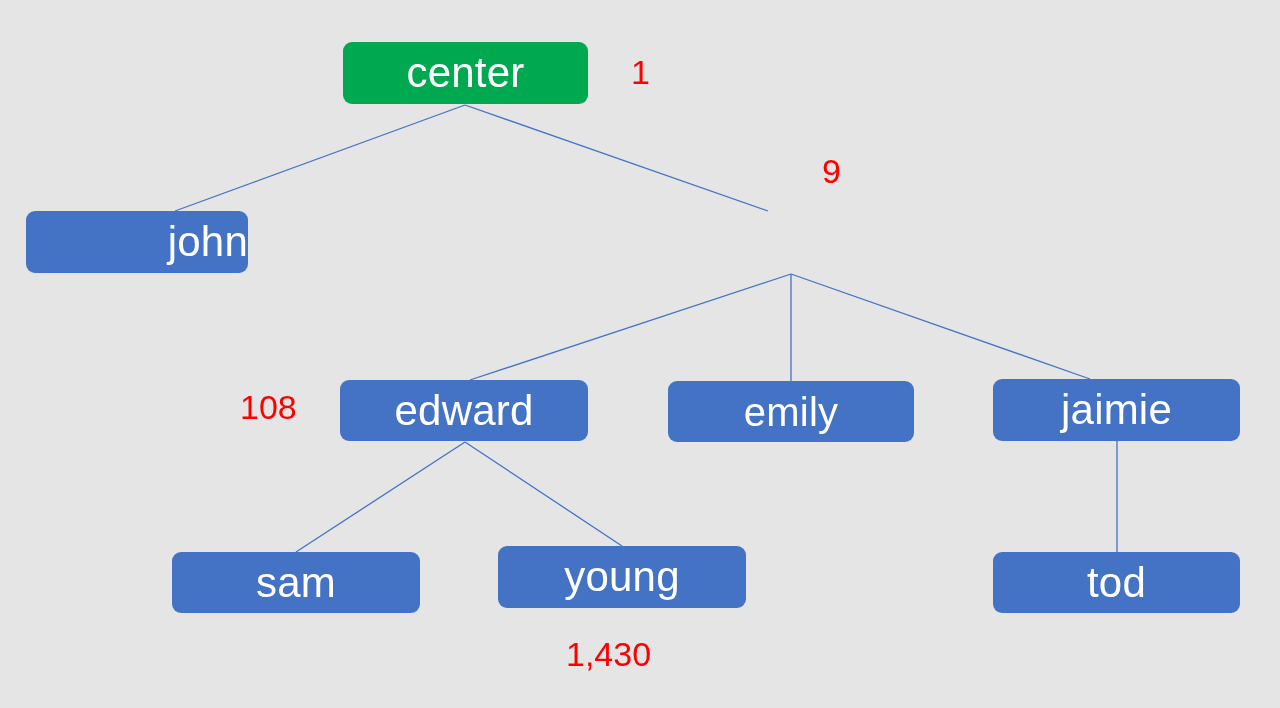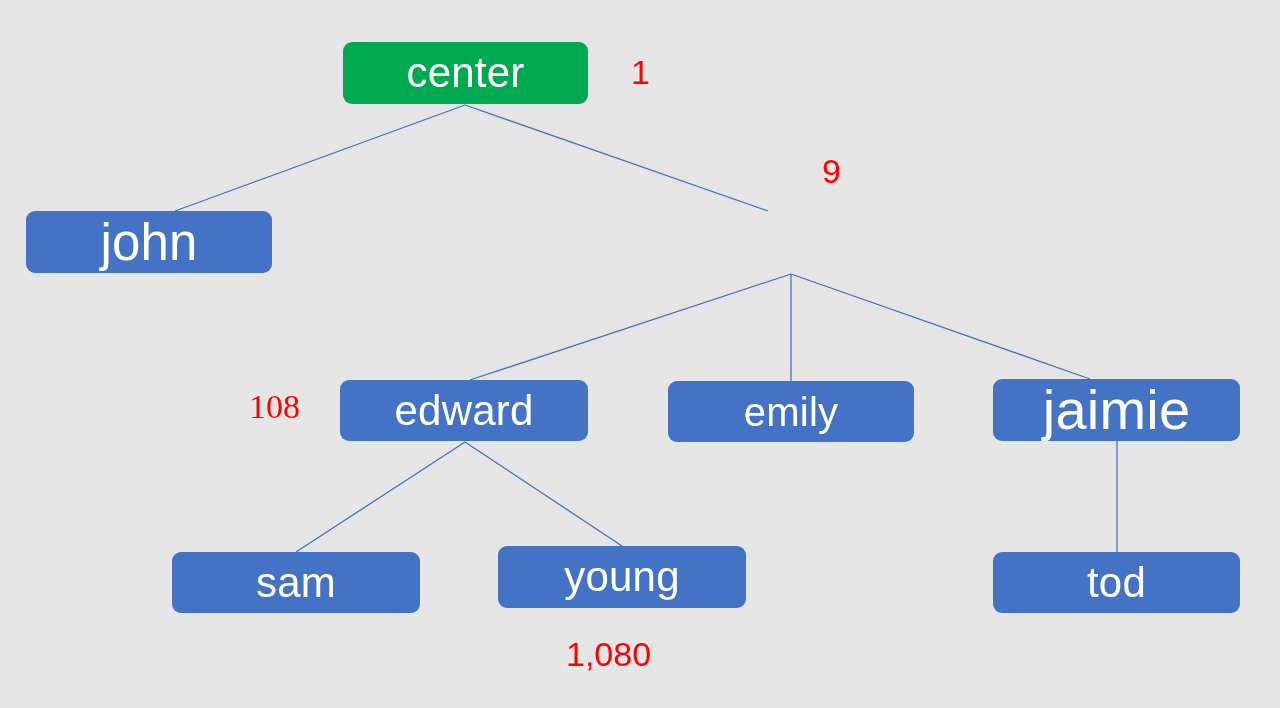--- a/index.html
+++ b/index.html
@@ -64,47 +64,47 @@
       <line x1="791" y1="274" x2="1090" y2="379" stroke="#4472C4" stroke-width="1.3"></line>
       <line x1="465" y1="442" x2="296" y2="552" stroke="#4472C4" stroke-width="1.3"></line>
       <line x1="465" y1="442" x2="622" y2="546" stroke="#4472C4" stroke-width="1.3"></line>
       <line x1="1117" y1="441" x2="1117" y2="552" stroke="#4472C4" stroke-width="1.3"></line>
     </svg>
 
   <div class="node" style="left: 343px; top: 42px; width: 245px; height: 62px; background: rgb(0, 169, 79); font-size: 42px; color: rgb(255, 255, 255);">
     <span class="node-label">center</span>
   </div>
 
-  <div class="node" style="left: 26px; top: 211px; width: 246px; height: 62px; background: rgb(68, 114, 196); font-size: 51px; color: rgb(255, 255, 255);">
+  <div class="node" style="left: 26px; top: 211px; width: 222px; height: 62px; background: rgb(68, 114, 196); font-size: 42px; color: rgb(255, 255, 255); justify-content: flex-end;">
     <span class="node-label">john</span>
   </div>
 
 
   <div class="node" style="left: 340px; top: 380px; width: 248px; height: 61px; background: rgb(68, 114, 196); font-size: 42px; color: rgb(255, 255, 255); text-align: center;">
     <span class="node-label">edward</span>
   </div>
 
   <div class="node" style="left: 668px; top: 381px; width: 246px; height: 61px; background: rgb(68, 114, 196); font-size: 40px; color: rgb(255, 255, 255);">
     <span class="node-label">emily</span>
   </div>
 
-  <div class="node" style="left: 993px; top: 379px; width: 247px; height: 62px; background: rgb(68, 114, 196); font-size: 56px; color: rgb(255, 255, 255);">
+  <div class="node" style="left: 993px; top: 379px; width: 247px; height: 62px; background: rgb(68, 114, 196); font-size: 42px; color: rgb(255, 255, 255);">
     <span class="node-label">jaimie</span>
   </div>
 
   <div class="node" style="left: 172px; top: 552px; width: 248px; height: 61px; background: rgb(68, 114, 196); font-size: 42px; color: rgb(255, 255, 255);">
     <span class="node-label">sam</span>
   </div>
 
   <div class="node" style="left: 498px; top: 546px; width: 248px; height: 62px; background: rgb(68, 114, 196); font-size: 42px; color: rgb(255, 255, 255);">
     <span class="node-label">young</span>
   </div>
 
   <div class="node" style="left: 993px; top: 552px; width: 247px; height: 61px; background: rgb(68, 114, 196); font-size: 42px; color: rgb(255, 255, 255);">
     <span class="node-label">tod</span>
   </div>
 
   <div class="annotation" style="left: 631px; top: 55px; font-size: 34px; color: rgb(255, 0, 0);">1</div>
   <div class="annotation" style="left: 822px; top: 154px; font-size: 34px; color: rgb(255, 0, 0);">9</div>
-  <div class="annotation" style="left: 249px; top: 390px; font-size: 34px; color: rgb(255, 0, 0); font-family: Liberation Serif, serif;">108</div>
-  <div class="annotation" style="left: 566px; top: 637px; font-size: 34px; color: rgb(255, 0, 0);">1,080</div>
+  <div class="annotation" style="left: 240px; top: 390px; font-size: 34px; color: rgb(255, 0, 0);">108</div>
+  <div class="annotation" style="left: 566px; top: 637px; font-size: 34px; color: rgb(255, 0, 0);">1,430</div>
 
 </div>
 
 </body></html>

